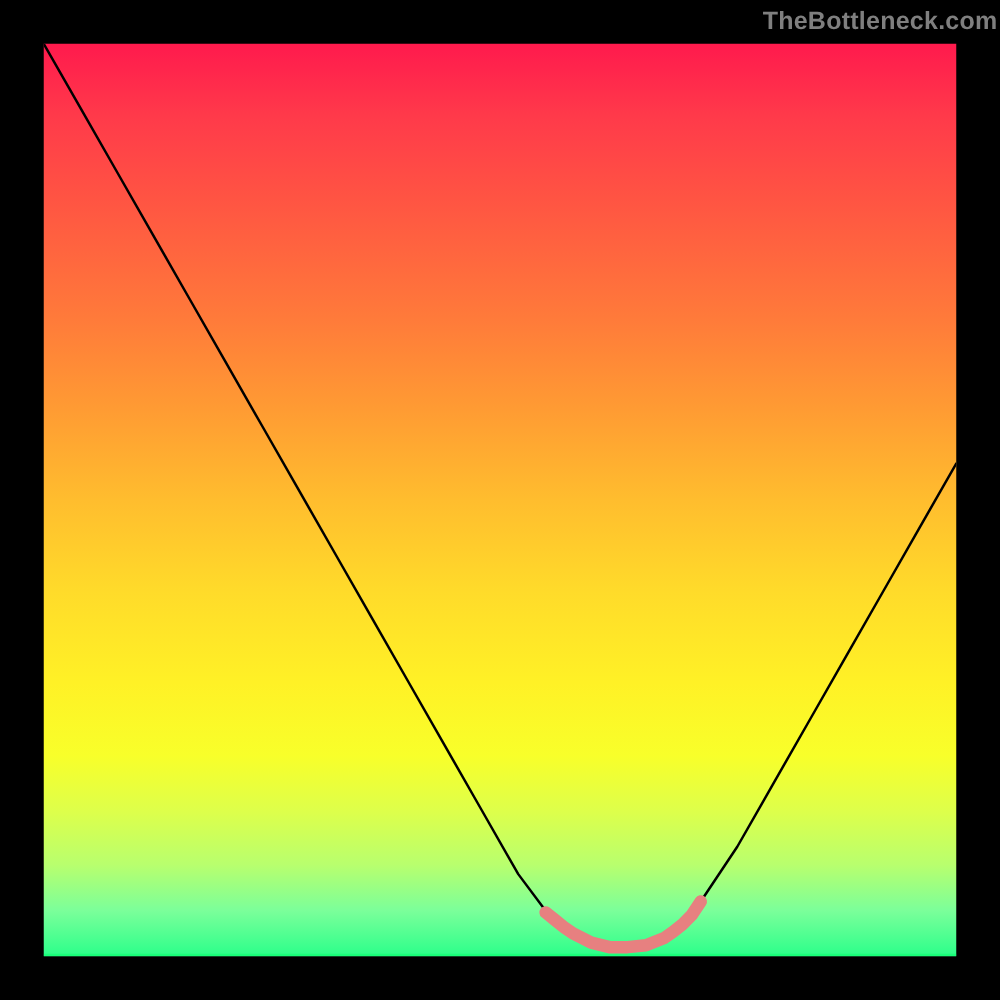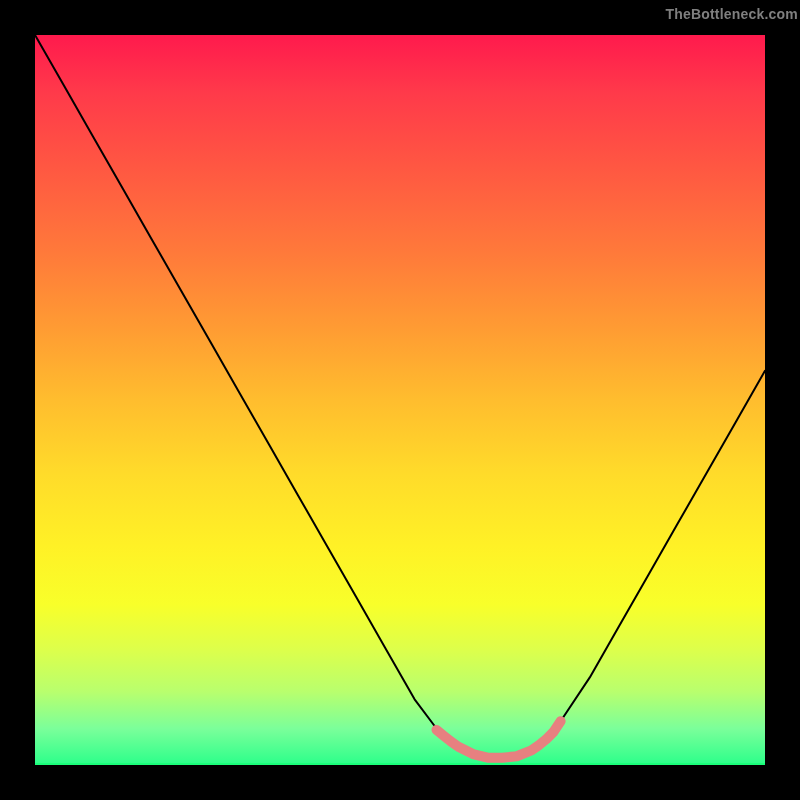--- a/index.html
+++ b/index.html
@@ -50,21 +50,21 @@
   .svg-overlay {
     position: absolute;
     inset: 0;
     width: 100%;
     height: 100%;
   }
   .watermark {
     position: absolute;
     right: 2px;
     top: 6px;
-    font-size: 14px;
+    font-size: 20px;
     font-weight: 600;
     color: #7f7f7f;
     letter-spacing: 0.2px;
     font-family: Arial, Helvetica, sans-serif;
   }
 </style>
 </head>
 <body>
 
 <div class="frame">

